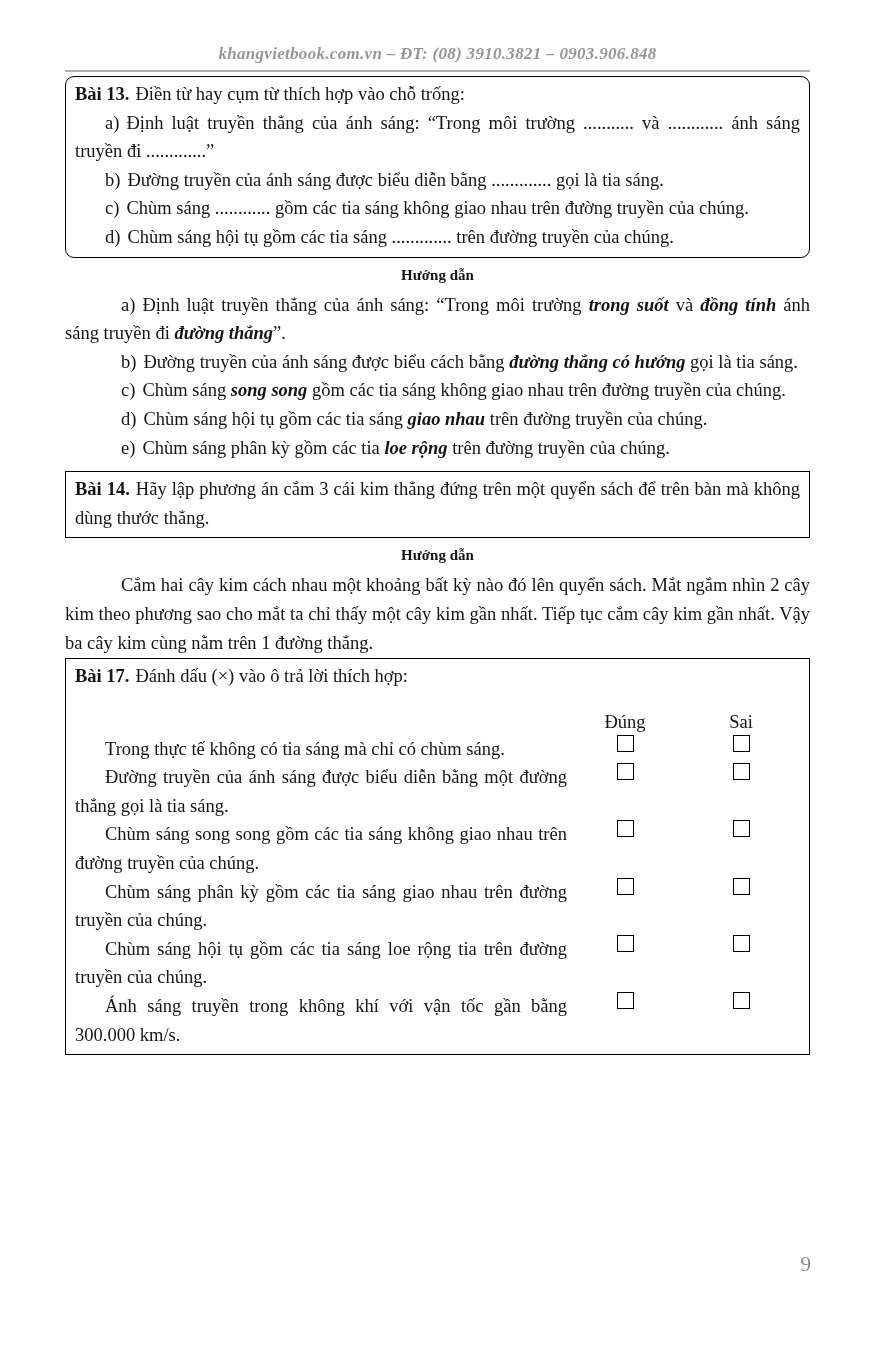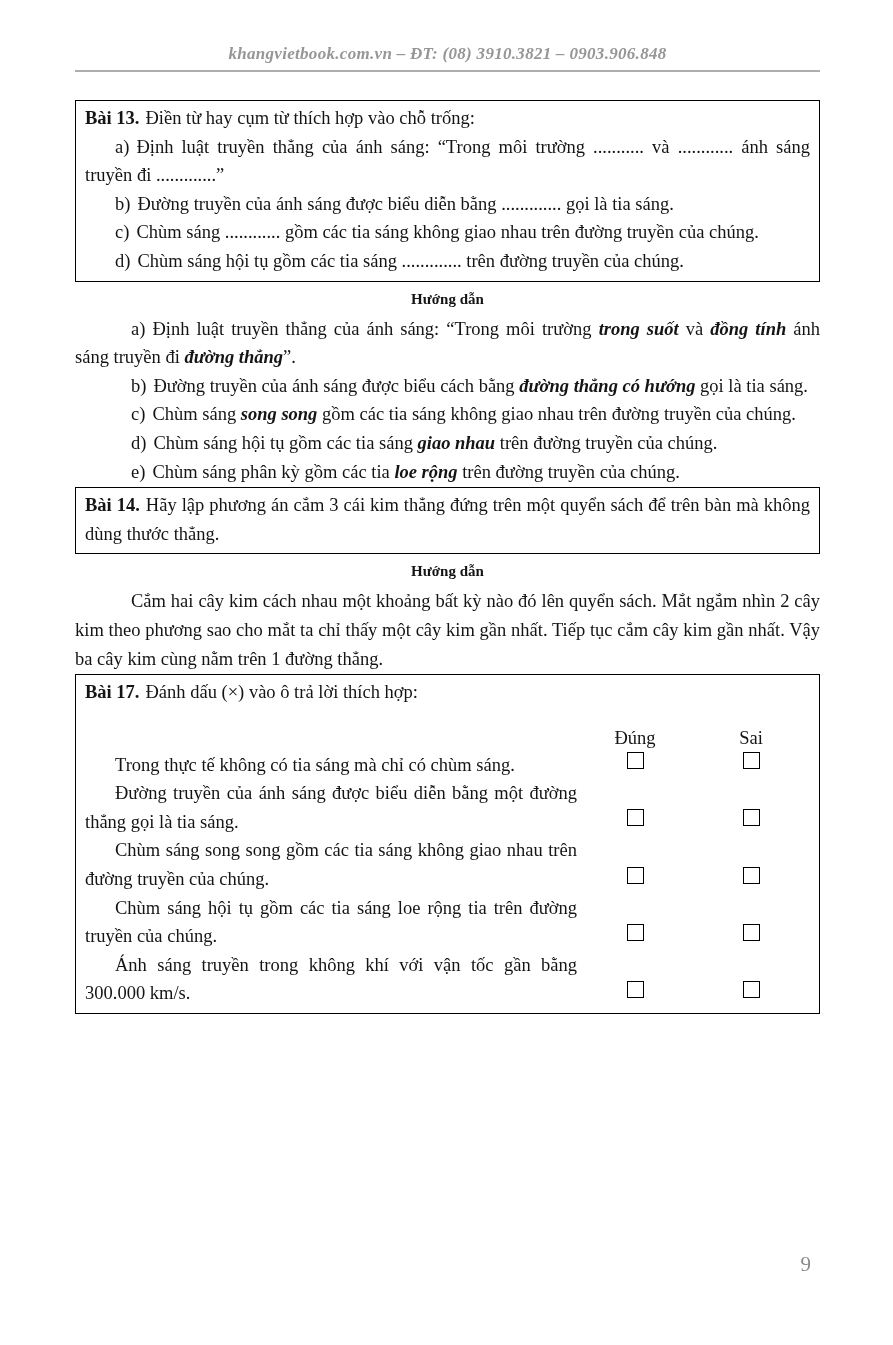--- a/index.html
+++ b/index.html
@@ -7,21 +7,21 @@
     width: 893px;
     height: 1345px;
     background: #ffffff;
     font-family: "Liberation Serif", "DejaVu Serif", serif;
     color: #141414;
     position: relative;
     overflow: hidden;
   }
   .content {
     position: absolute;
-    left: 75px;
+    left: 65px;
     top: 0;
     width: 745px;
   }
   .doc-header { padding-top: 44px; }
   .header-text {
     text-align: center;
     font-style: italic;
     font-weight: 700;
     color: #969696;
     font-size: 17px;
@@ -41,34 +41,34 @@
   .marker { margin-right: 7px; }
   .ex-label { margin-right: 6px; font-weight: 700; }
   .em { font-weight: 700; font-style: italic; }
   .indent30 { text-indent: 30px; }
   .indent56 { text-indent: 56px; }
 
   .box {
     border: 1.5px solid #000;
     padding: 3px 9px 5px 9px;
   }
-  .box13 { margin-top: 28px; }
-  .box14 { margin-top: 1px; }
+  .box13 { margin-top: 4px; border-radius: 9px; }
+  .box14 { margin-top: 9px; }
   .box15 { margin-top: 1px; }
 
   .hd-title {
     font-size: 15px;
     font-weight: 700;
     text-align: center;
     line-height: 29px;
     margin: 3px 0 1px 0;
   }
 
   .b15-head { display: flex; margin-top: 18px; }
-  .b15-row  { display: flex; align-items: flex-end; }
+  .b15-row  { display: flex; }
   .b15-statement {
     width: 492px;
     font-size: 18.5px;
     line-height: 28.6px;
     text-align: justify;
     text-indent: 30px;
     margin: 0;
   }
   .b15-spacer { width: 492px; }
   .b15-cell {
@@ -153,20 +153,25 @@
       <div class="b15-cell"><span class="checkbox"></span></div>
       <div class="b15-cell"><span class="checkbox"></span></div>
     </div>
 
     <div class="b15-row">
       <p class="b15-statement">Chùm sáng song song gồm các tia sáng không giao nhau trên đường truyền của chúng.</p>
       <div class="b15-cell"><span class="checkbox"></span></div>
       <div class="b15-cell"><span class="checkbox"></span></div>
     </div>
 
+    <div class="b15-row">
+      <p class="b15-statement">Chùm sáng phân kỳ gồm các tia sáng giao nhau trên đường truyền của chúng.</p>
+      <div class="b15-cell"><span class="checkbox"></span></div>
+      <div class="b15-cell"><span class="checkbox"></span></div>
+    </div>
 
     <div class="b15-row">
       <p class="b15-statement">Chùm sáng hội tụ gồm các tia sáng loe rộng tia trên đường truyền của chúng.</p>
       <div class="b15-cell"><span class="checkbox"></span></div>
       <div class="b15-cell"><span class="checkbox"></span></div>
     </div>
 
     <div class="b15-row">
       <p class="b15-statement">Ánh sáng truyền trong không khí với vận tốc gần bằng 300.000 km/s.</p>
       <div class="b15-cell"><span class="checkbox"></span></div>

